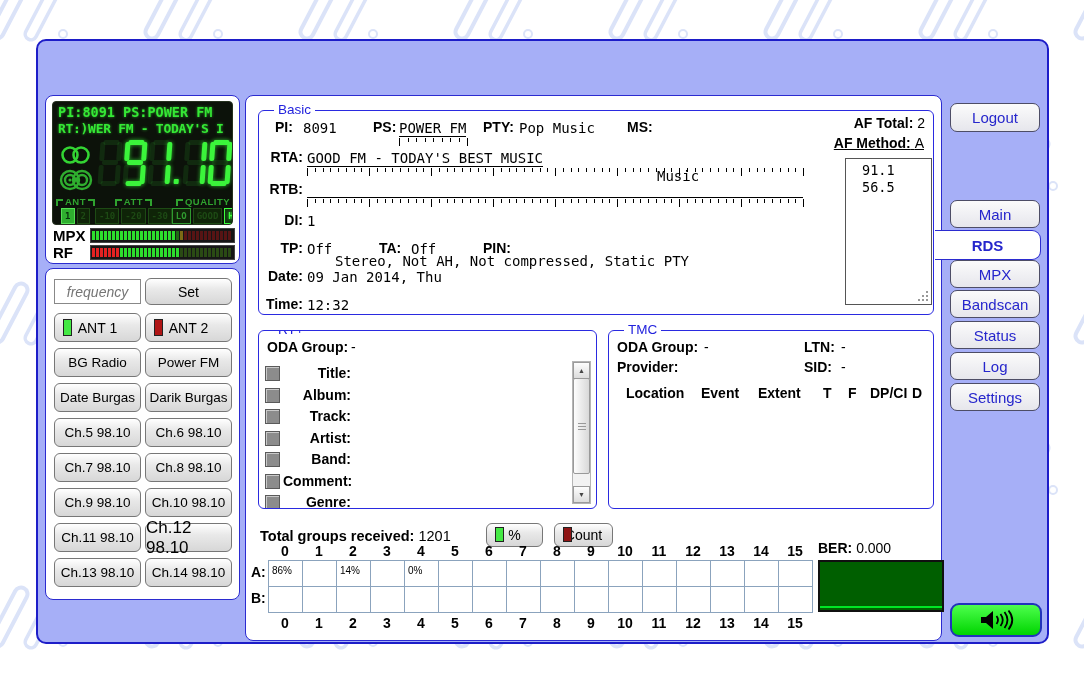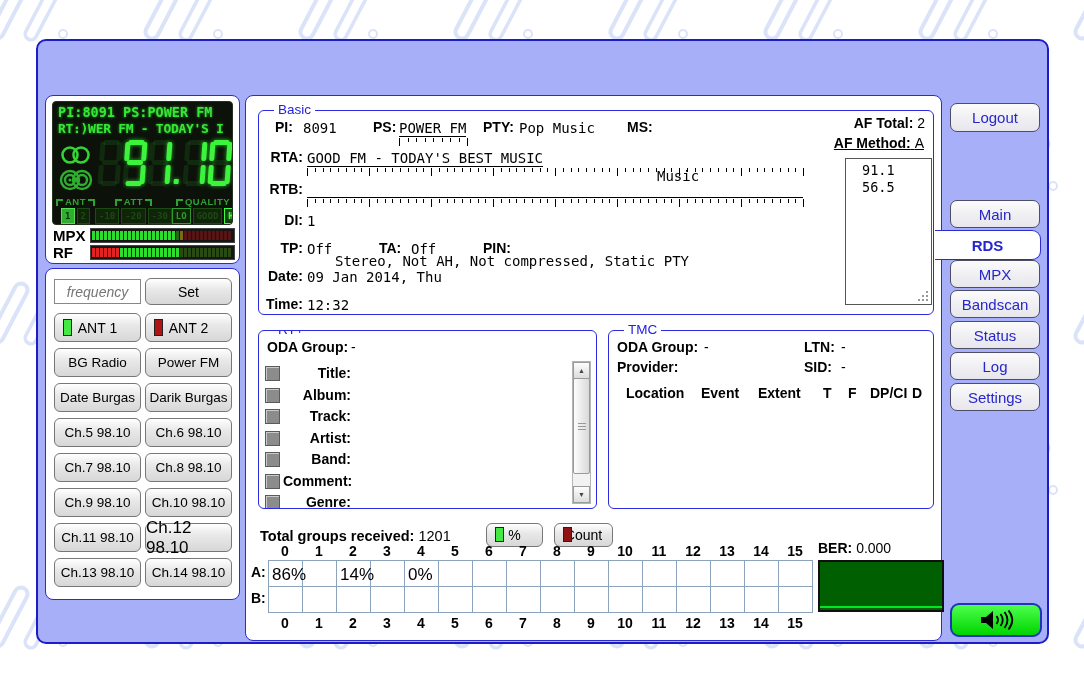--- a/index.html
+++ b/index.html
@@ -90,21 +90,21 @@
   .sb-btn{position:absolute;left:0;width:15px;height:15px;background:linear-gradient(#fdfdfd,#dcdcdc);
           border:1px solid #9a9a9a;font-size:7px;color:#444;display:flex;align-items:center;justify-content:center;}
   .sb-thumb{position:absolute;left:0;top:16px;width:15px;height:94px;background:linear-gradient(90deg,#fdfdfd,#d9d9d9);
             border:1px solid #999;border-radius:2px;display:flex;align-items:center;justify-content:center;}
   .thgrip{width:8px;height:7px;background:repeating-linear-gradient(#999 0 1px,transparent 1px 3px);}
   
   .colhdr{position:absolute;left:22px;width:546px;display:grid;grid-template-columns:repeat(16,34px);
           text-align:center;font-weight:bold;font-size:14px;color:#000;}
   #stats-grid{position:absolute;left:22px;top:464px;display:grid;grid-template-columns:repeat(16,34px);
               grid-auto-rows:26px;border-top:1px solid #8ba3bd;border-left:1px solid #8ba3bd;background:#fff;}
-  #stats-grid div{border-right:1px solid #8ba3bd;border-bottom:1px solid #8ba3bd;font-size:17px;padding:4px 0 0 3px;color:#000;}
+  #stats-grid div{border-right:1px solid #8ba3bd;border-bottom:1px solid #8ba3bd;font-size:10px;padding:4px 0 0 3px;color:#000;}
   #berbox{position:absolute;left:572px;top:464px;width:122px;height:48px;background:#005f00;border:2px solid #101010;}
   #berbox .base{position:absolute;left:0;right:0;bottom:2px;height:2px;background:#00e626;}
   
   .sbtn{position:absolute;left:912px;width:88px;height:26px;background:linear-gradient(#fbfbfb,#e6e6ec);
         border:1px solid #4d4d66;border-radius:7px;color:#2626cc;font-size:15px;
         display:flex;align-items:center;justify-content:center;cursor:default;}
   .sbtn.active{left:897px;width:105px;height:28px;background:#fff;border:1px solid #2b2bd0;border-left:none;
                border-radius:0 9px 9px 0;font-weight:bold;z-index:5;}
   #speaker{position:absolute;left:912px;top:562px;width:88px;height:30px;border:2px solid #2233bb;border-radius:9px;
            background:linear-gradient(#4dff4d,#00d400);display:flex;align-items:center;justify-content:center;}

